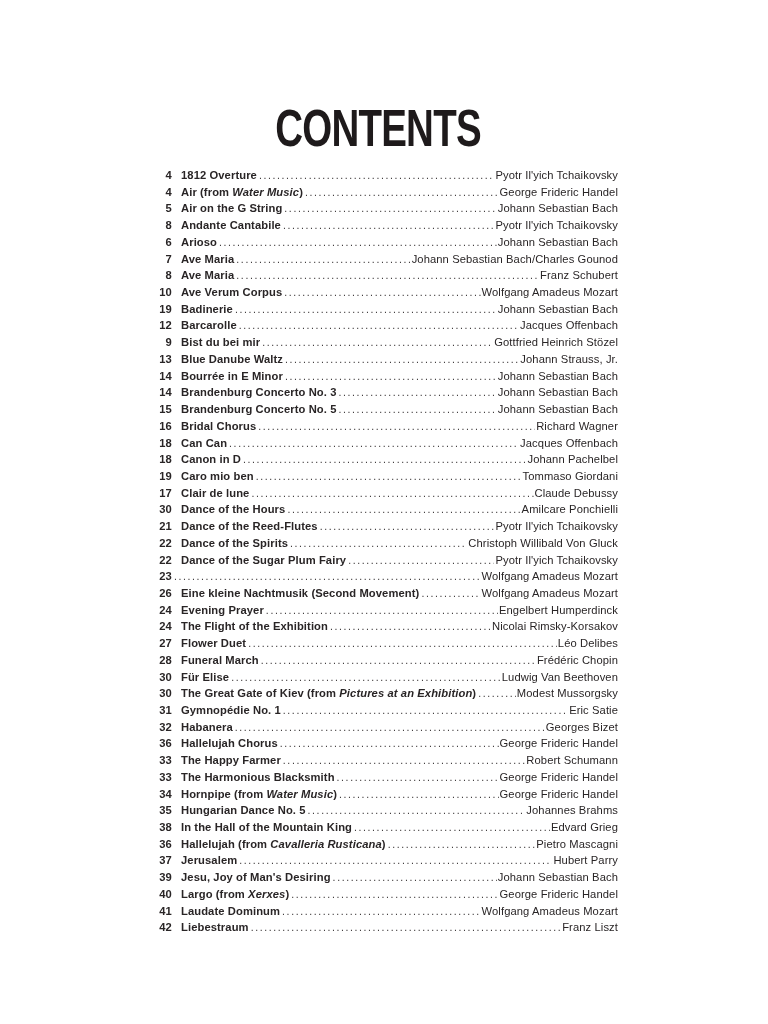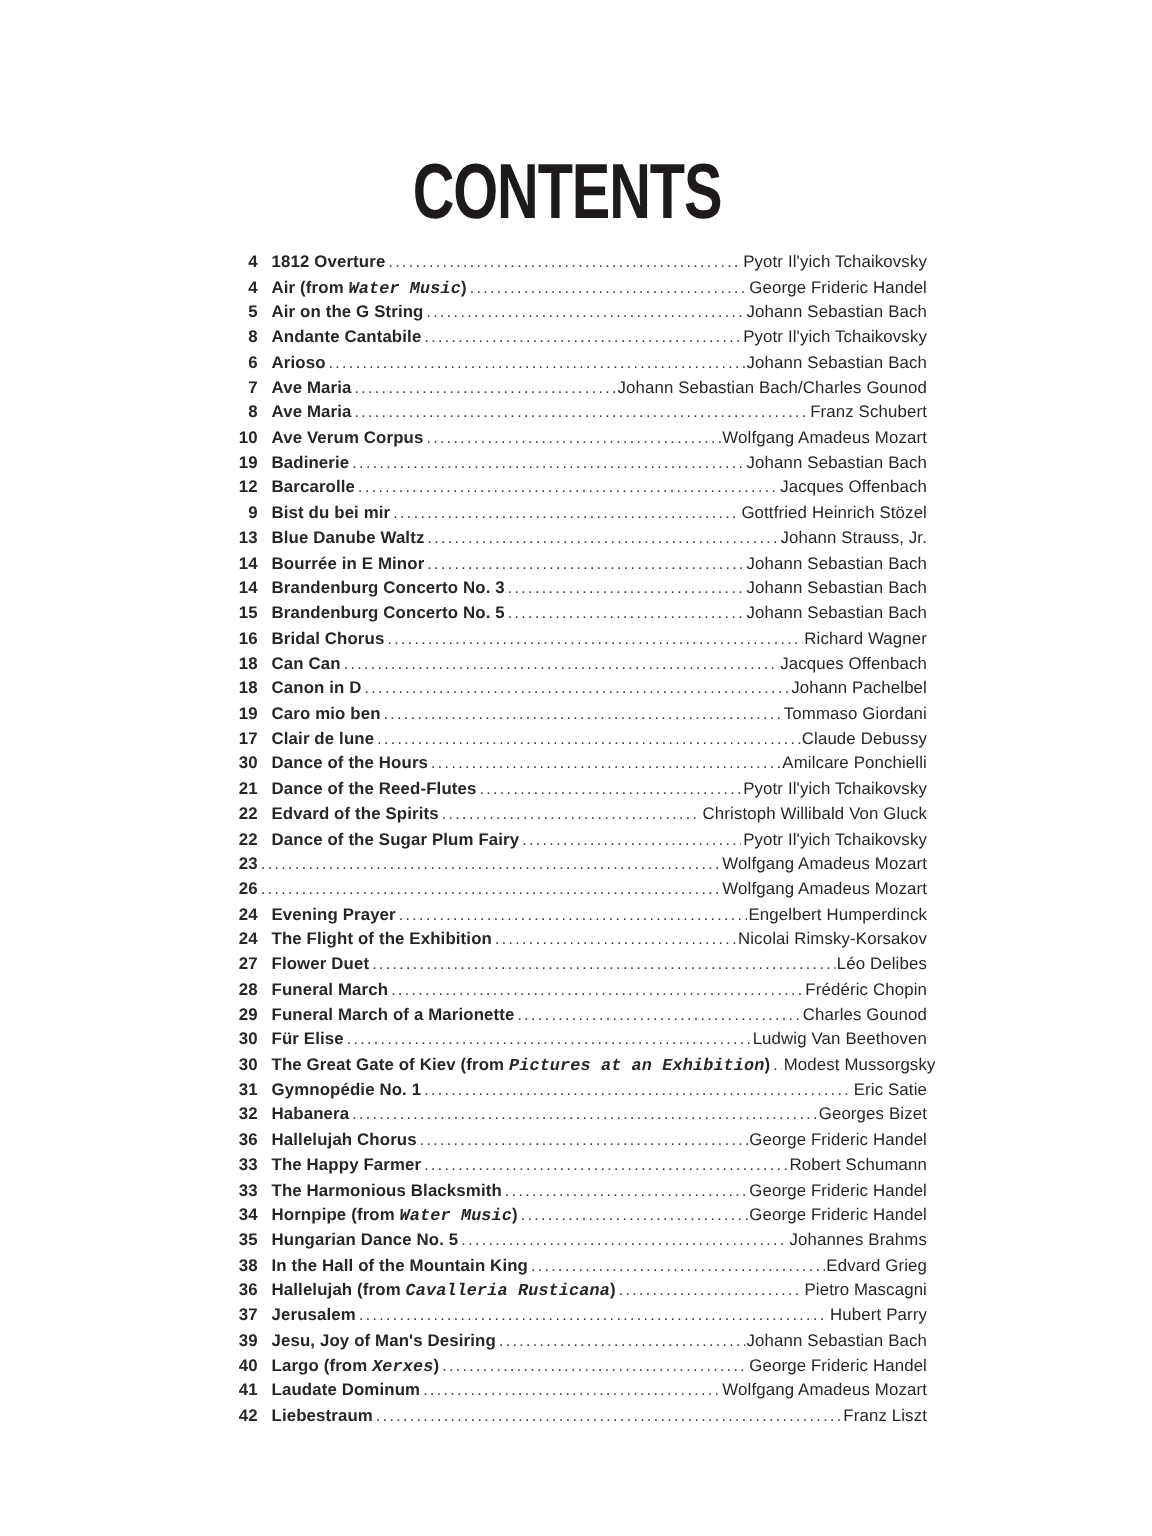--- a/index.html
+++ b/index.html
@@ -55,21 +55,21 @@
     font-weight: bold;
     letter-spacing: 0.2px;
   }
   .title {
     margin-left: 9px;
     font-weight: bold;
     letter-spacing: 0.1px;
     white-space: nowrap;
     flex: 0 0 auto;
   }
-  .title .it { font-style: italic; font-family: Liberation Mono, monospace; }
+  .title .it { font-style: italic; }
   .leader {
     flex: 1 1 auto;
     overflow: hidden;
     white-space: nowrap;
     margin: 0 1px 0 2px;
     min-width: 6px;
   }
   .leader::after {
     content: "........................................................................................................................................................................................................";
     font-size: 10.5px;
@@ -242,40 +242,41 @@
 
   <div class="row">
     <span class="num">21</span>
     <span class="title"><span>Dance of the Reed-Flutes</span></span>
     <span class="leader"></span>
     <span class="composer">Pyotr Il'yich Tchaikovsky</span>
   </div>
 
   <div class="row">
     <span class="num">22</span>
-    <span class="title"><span>Edvard of the Spirits</span></span>
+    <span class="title"><span>Dance of the Spirits</span></span>
     <span class="leader"></span>
     <span class="composer">Christoph Willibald Von Gluck</span>
   </div>
 
   <div class="row">
     <span class="num">22</span>
     <span class="title"><span>Dance of the Sugar Plum Fairy</span></span>
     <span class="leader"></span>
     <span class="composer">Pyotr Il'yich Tchaikovsky</span>
   </div>
 
   <div class="row">
     <span class="num">23</span>
     <span class="leader"></span>
     <span class="composer">Wolfgang Amadeus Mozart</span>
   </div>
 
   <div class="row">
     <span class="num">26</span>
+    <span class="title"><span>Eine kleine Nachtmusik (Second Movement)</span></span>
     <span class="leader"></span>
     <span class="composer">Wolfgang Amadeus Mozart</span>
   </div>
 
   <div class="row">
     <span class="num">24</span>
     <span class="title"><span>Evening Prayer</span></span>
     <span class="leader"></span>
     <span class="composer">Engelbert Humperdinck</span>
   </div>
@@ -294,26 +295,20 @@
     <span class="composer">Léo Delibes</span>
   </div>
 
   <div class="row">
     <span class="num">28</span>
     <span class="title"><span>Funeral March</span></span>
     <span class="leader"></span>
     <span class="composer">Frédéric Chopin</span>
   </div>
 
-  <div class="row">
-    <span class="num">29</span>
-    <span class="title"><span>Funeral March of a Marionette</span></span>
-    <span class="leader"></span>
-    <span class="composer">Charles Gounod</span>
-  </div>
 
   <div class="row">
     <span class="num">30</span>
     <span class="title"><span>Für Elise</span></span>
     <span class="leader"></span>
     <span class="composer">Ludwig Van Beethoven</span>
   </div>
 
   <div class="row">
     <span class="num">30</span>

